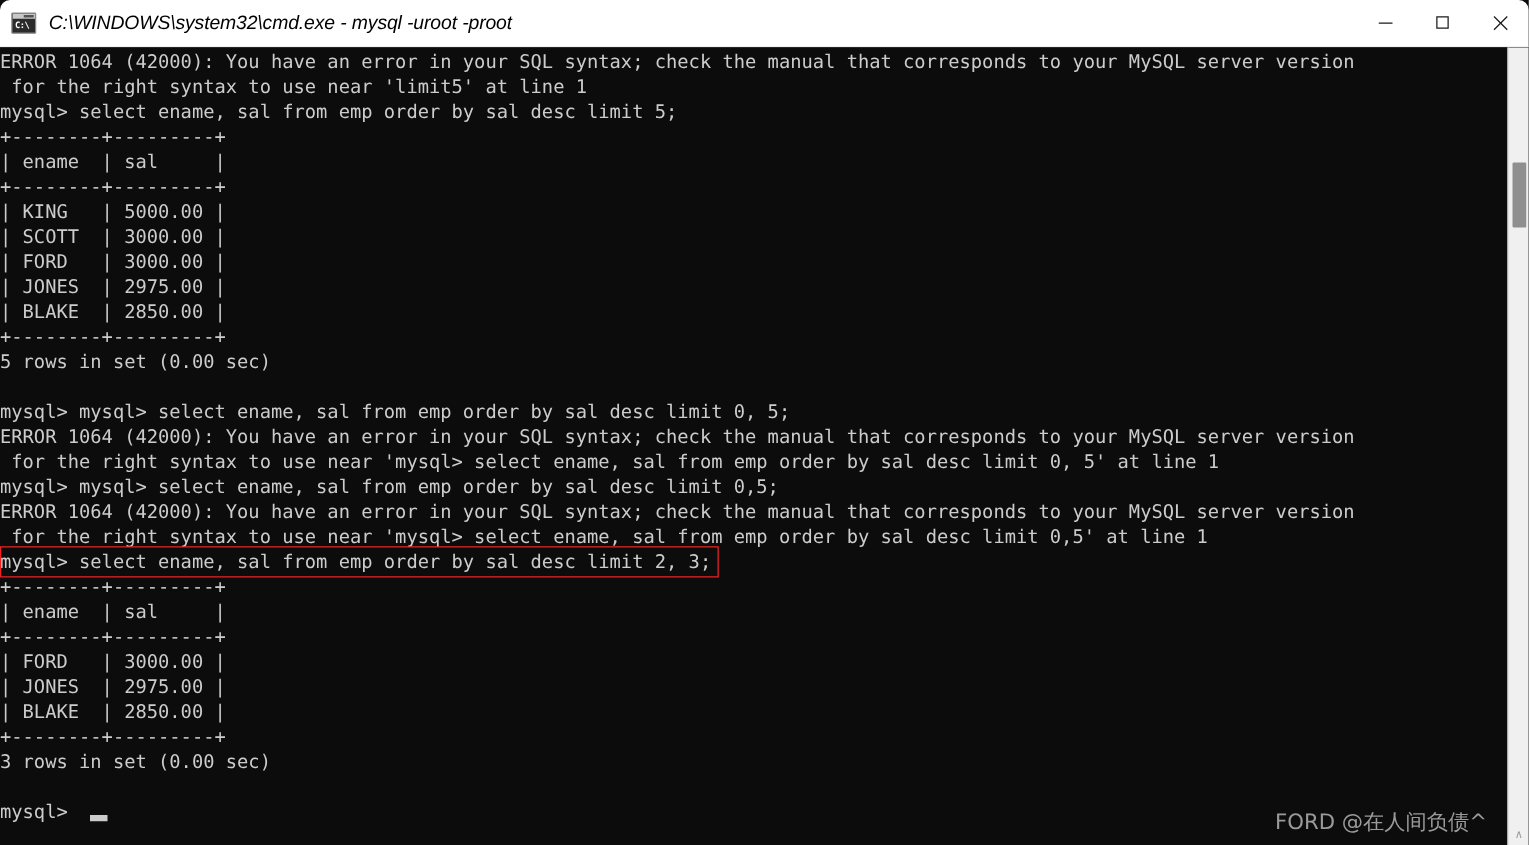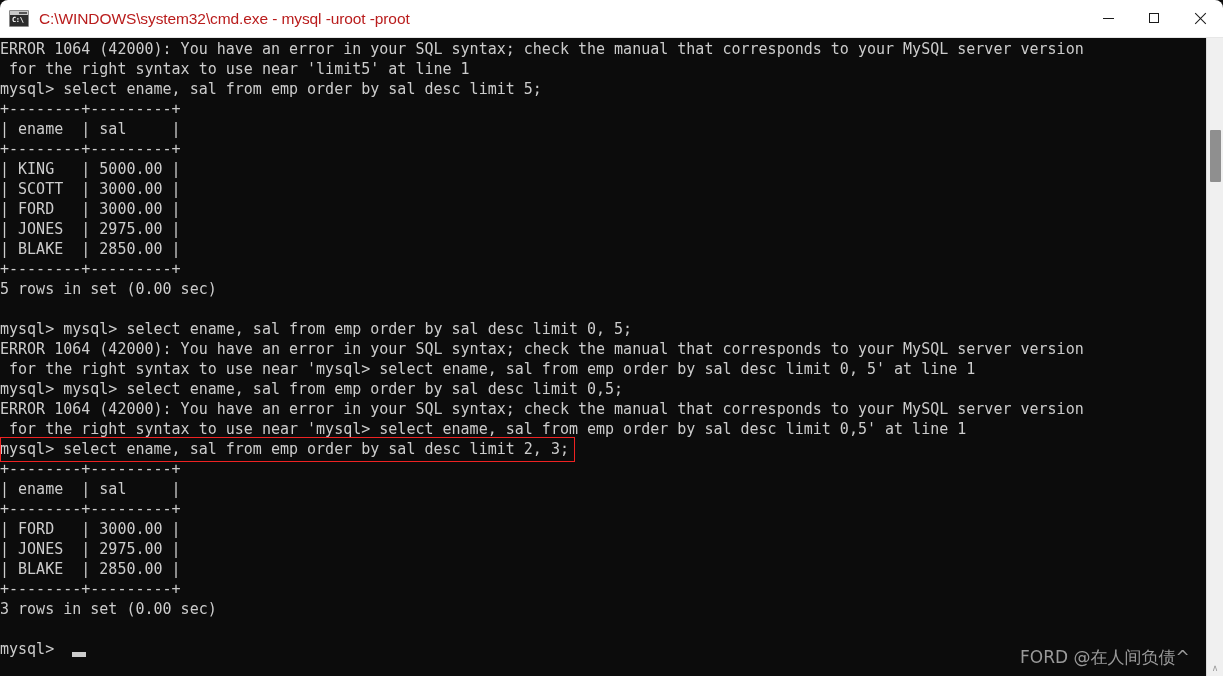--- a/index.html
+++ b/index.html
@@ -75,25 +75,26 @@
     font-family: "DejaVu Sans Mono", monospace;
     font-size: 7px;
     line-height: 8px;
     color: #ffffff;
     letter-spacing: -0.4px;
     font-weight: bold;
   }
   .title-text {
     margin-left: 10px;
     font-size: 15.5px;
-    color: #b91c1c;
+    color: #000000;
     white-space: nowrap;
     overflow: hidden;
     text-overflow: ellipsis;
     letter-spacing: -0.1px;
+    font-style: italic;
   }
   .win-controls {
     display: flex;
     height: 38px;
     flex: 0 0 auto;
   }
   .win-btn {
     width: 46px;
     height: 37px;
     display: flex;

